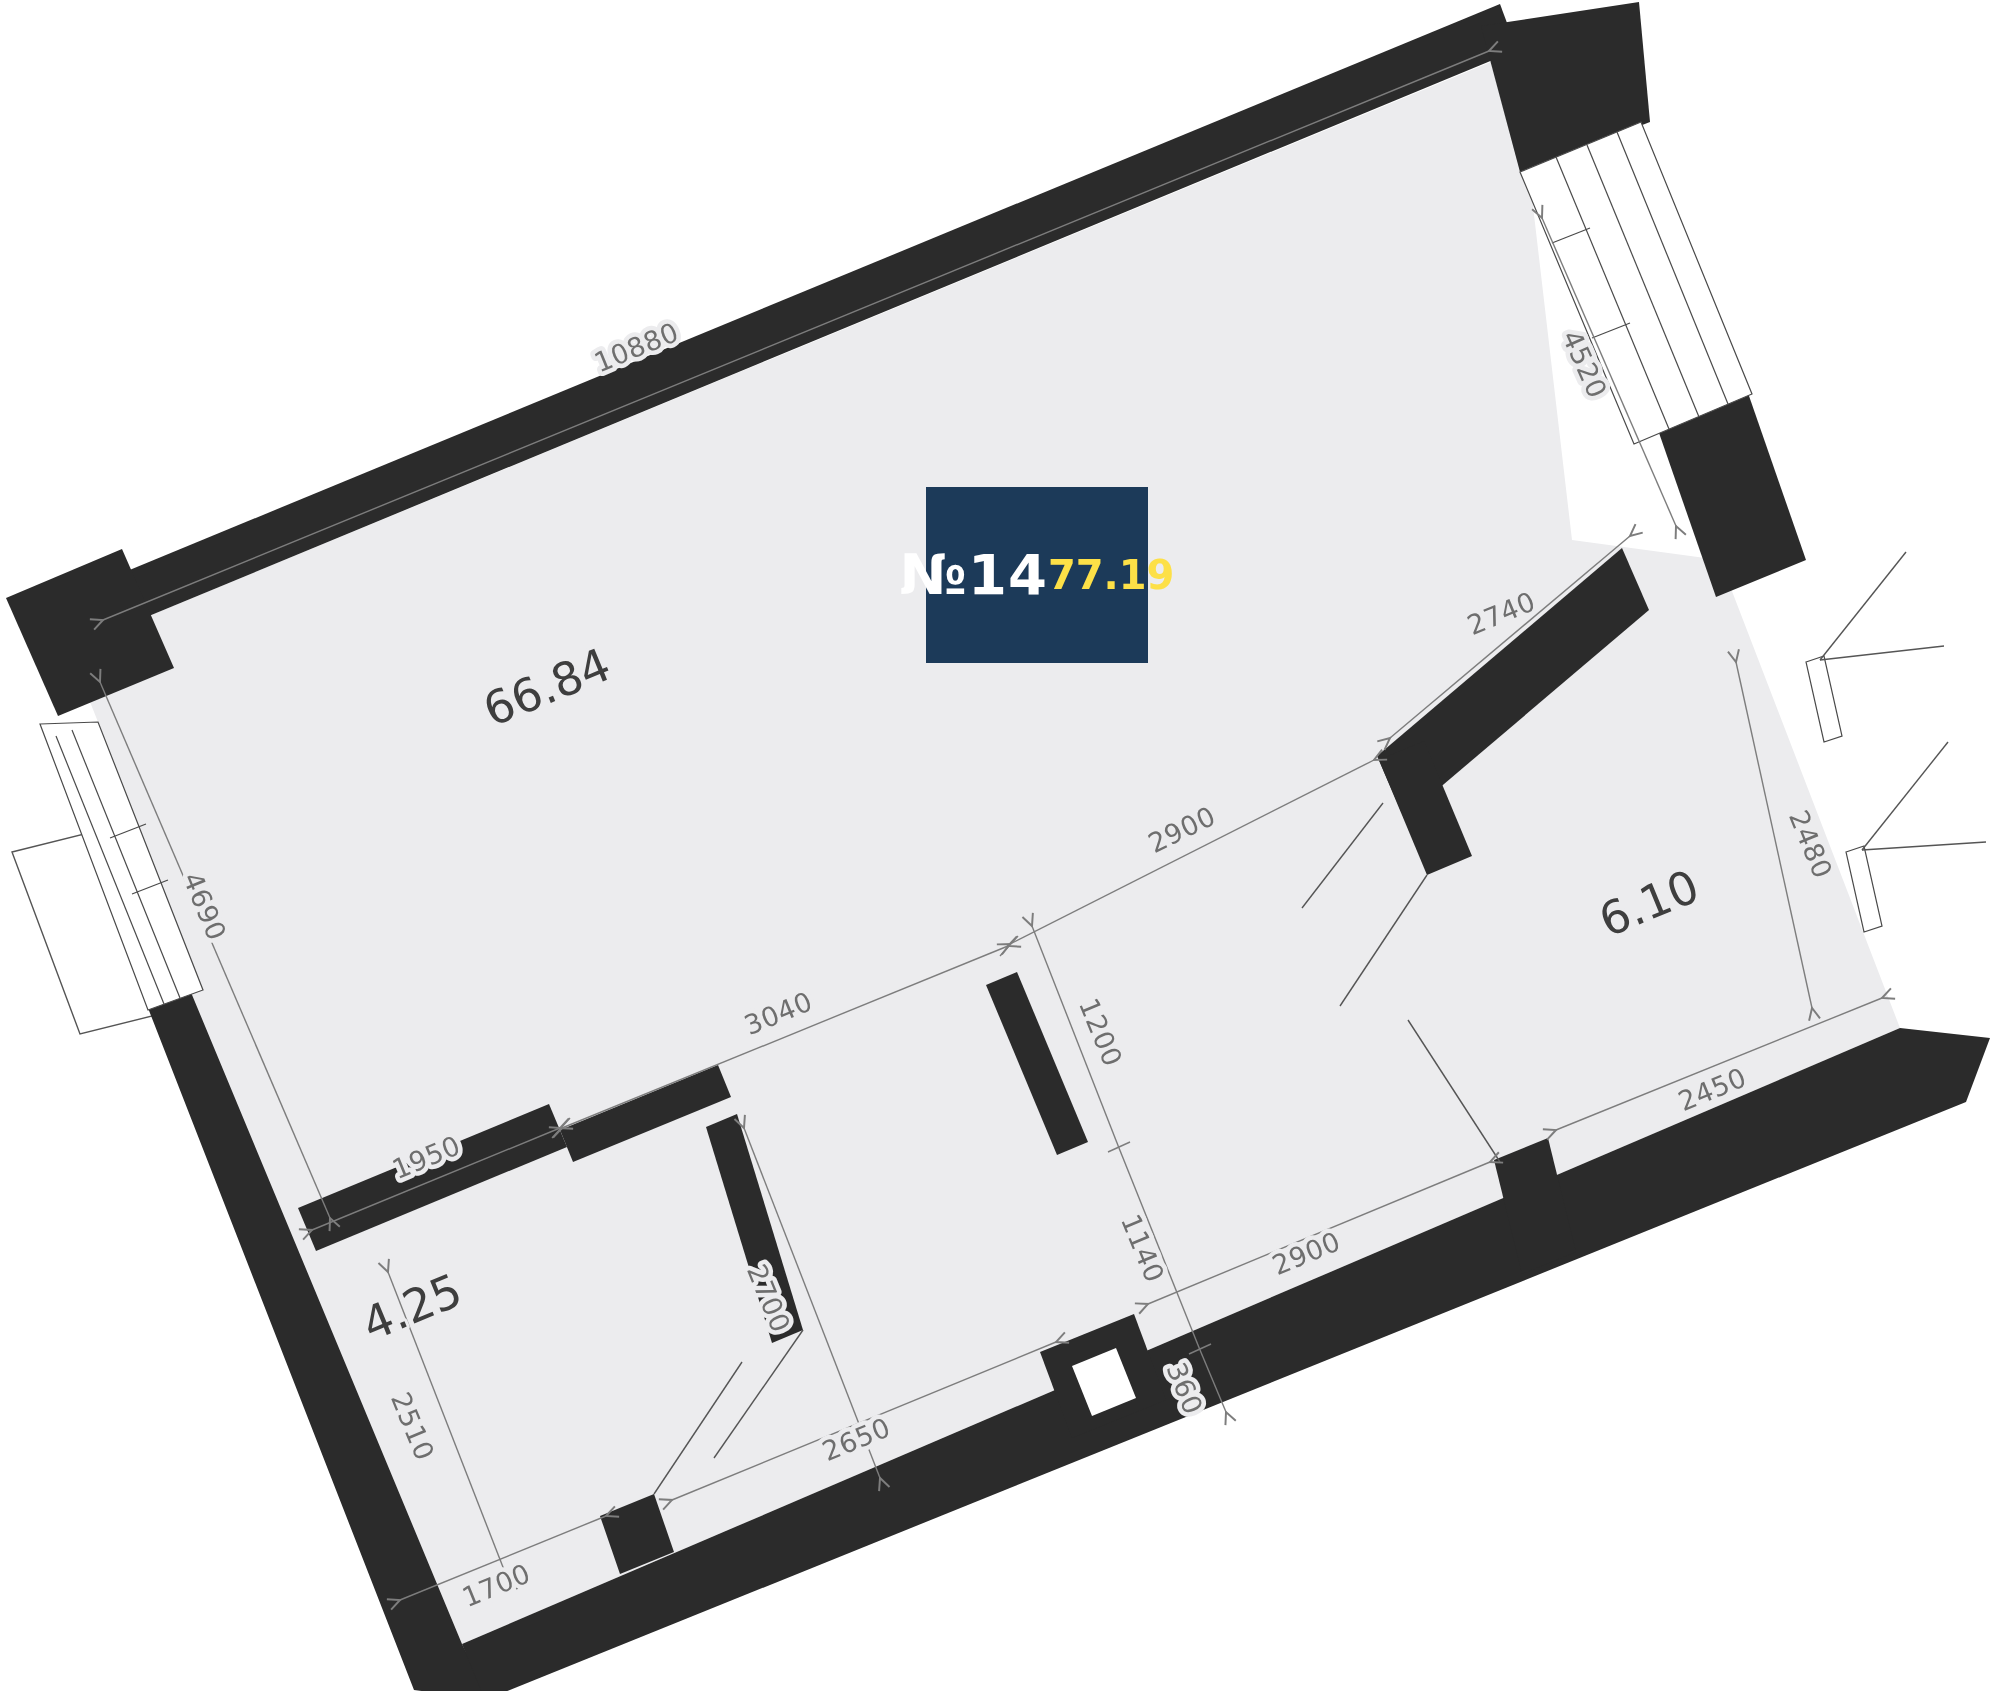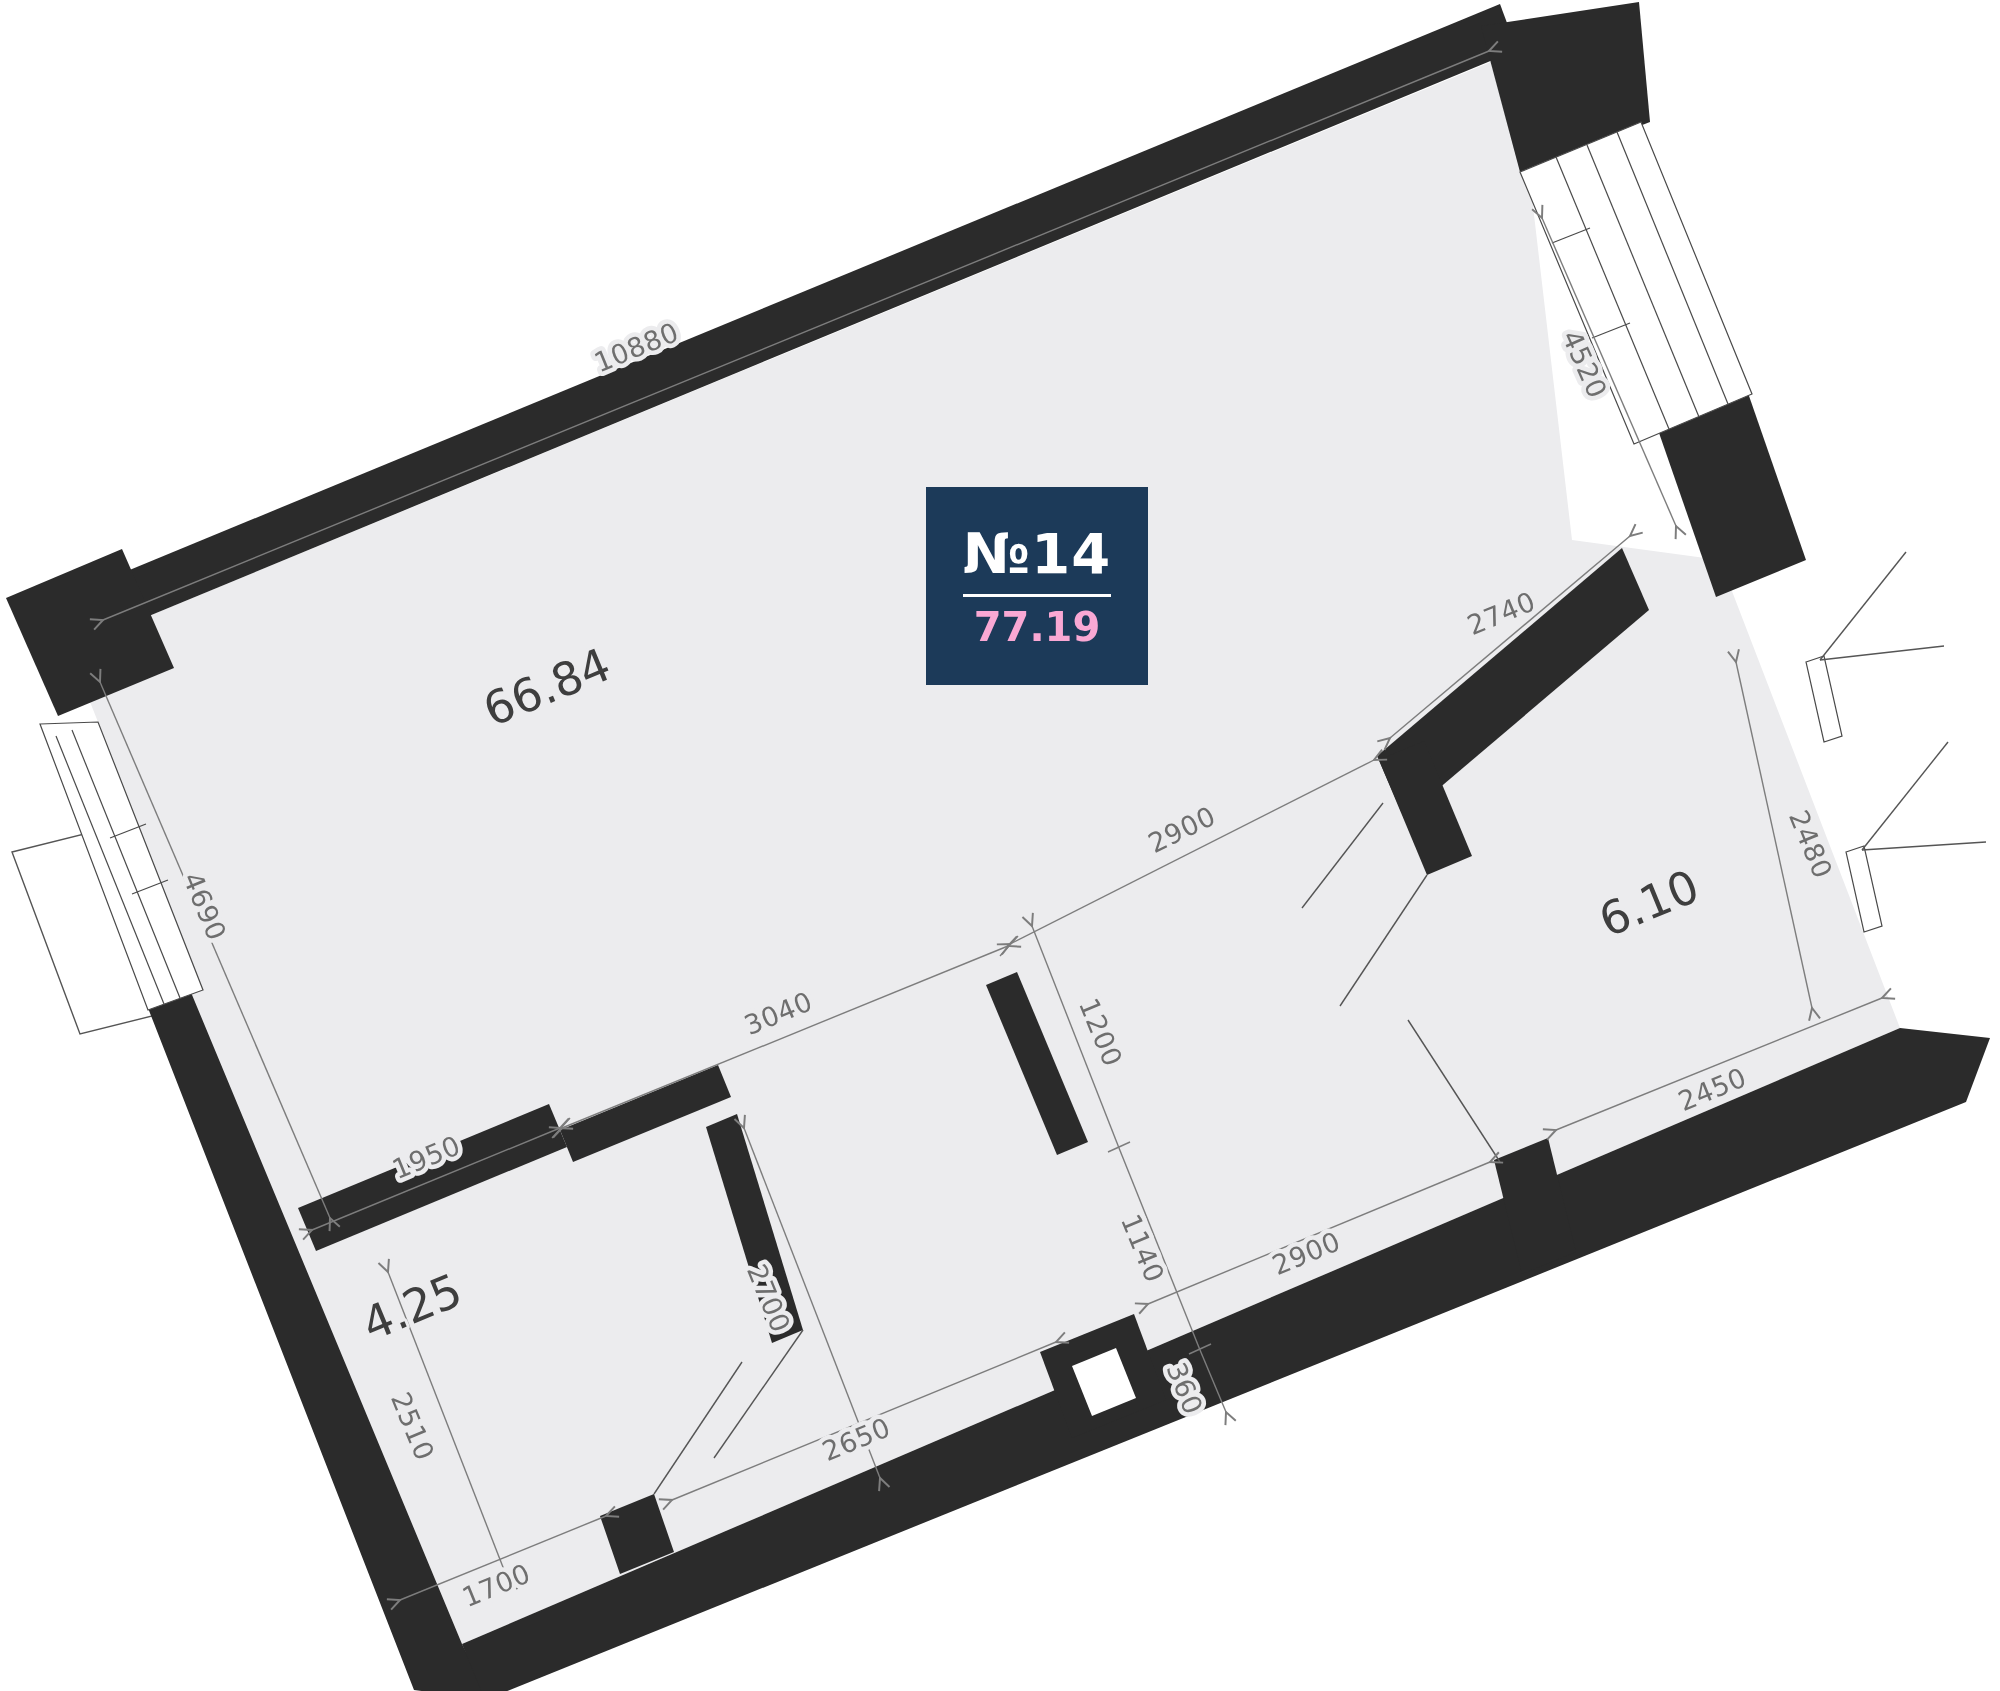--- a/index.html
+++ b/index.html
@@ -10,25 +10,25 @@
   .floor{fill:#ececee;stroke:none;}
   .winband{fill:#ffffff;stroke:#4a4a4a;stroke-width:1.2;}
   .winline{stroke:#4a4a4a;stroke-width:1.2;fill:none;}
   .thin{stroke:#555555;stroke-width:1.4;fill:none;}
   .dim{stroke:#7d7d7d;stroke-width:1.4;fill:none;}
   .dimtxt{fill:#6e6e6e;font-size:27px;letter-spacing:.5px;
           paint-order:stroke;stroke:#ececee;stroke-width:9px;stroke-linejoin:round;
           text-anchor:middle;font-weight:500;}
   .roomtxt{fill:#3e3e3e;font-size:46px;text-anchor:middle;font-weight:400;
            paint-order:stroke;stroke:#ececee;stroke-width:6px;stroke-linejoin:round;}
-  #badge{position:absolute;left:926px;top:487px;width:222px;height:198px;background:#1c3a59;
-         display:flex;flex-direction:column;align-items:center;justify-content:center;z-index:5;}
+  #badge{position:absolute;left:926px;top:487px;width:222px;height:176px;background:#1c3a59;
+         display:flex;flex-direction:row;align-items:center;justify-content:center;z-index:5;}
   #badge .num{color:#ffffff;font-size:56px;font-weight:800;line-height:1;letter-spacing:1px;}
   #badge .rule{width:148px;height:3px;background:#ffffff;margin:12px 0 10px 0;}
-  #badge .area{color:#f9a8d4;font-size:40px;font-weight:700;line-height:1;}
+  #badge .area{color:#fde047;font-size:40px;font-weight:700;line-height:1;}
 </style>
 </head>
 <body>
 
 <div id="canvas">
 
 <svg width="2000" height="1691" viewBox="0 0 2000 1691">
   <defs>
     <marker id="arrE" markerWidth="14" markerHeight="12" refX="1.5" refY="5" orient="auto">
       <path d="M10,1 L1.5,5 L10,9" stroke="#7d7d7d" stroke-width="1.4" fill="none"></path>

